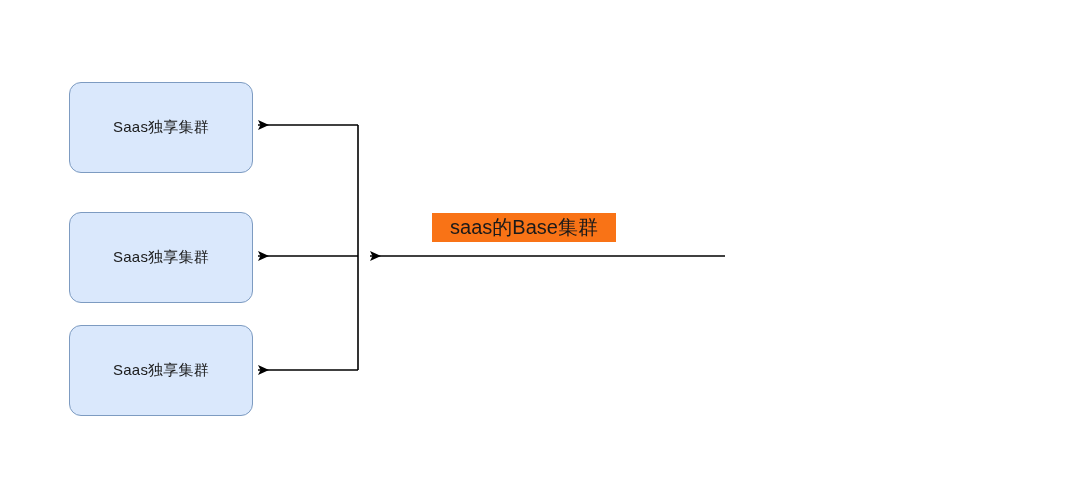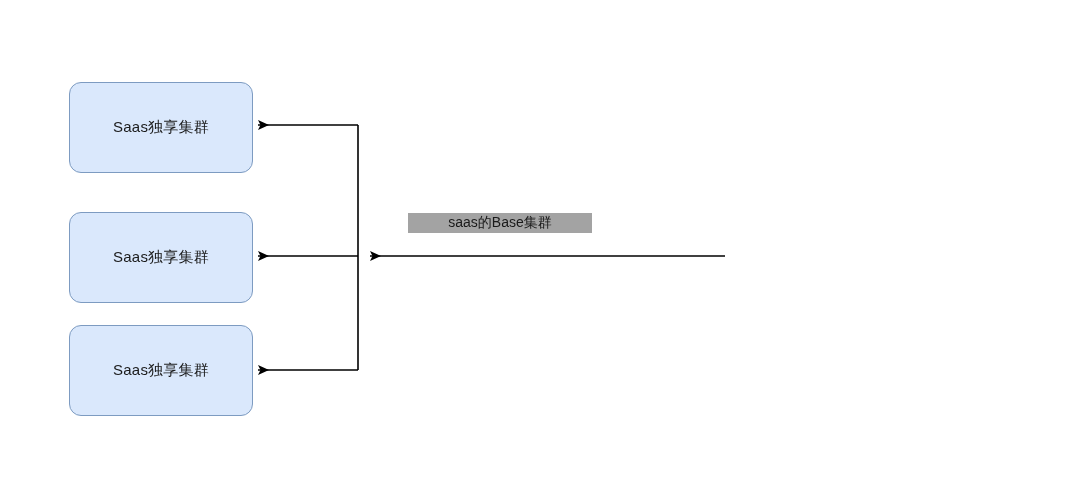--- a/index.html
+++ b/index.html
@@ -66,27 +66,27 @@
   #edge-layer {
     position: absolute;
     left: 0;
     top: 0;
     width: 1080px;
     height: 494px;
     pointer-events: none;
   }
   #edge-label {
     position: absolute;
-    left: 408px;
+    left: 432px;
     top: 213px;
     width: 180px;
     text-align: center;
-    font-size: 14px;
+    font-size: 20px;
     color: #1a1a1a;
-    background: #a3a3a3;
+    background: #f97316;
     padding: 1px 2px;
   }
 </style>
 </head>
 <body>
 
 <div id="canvas">
 
   <div class="node saas-box" id="saas-box-1">
     <span class="label">Saas独享集群</span>

